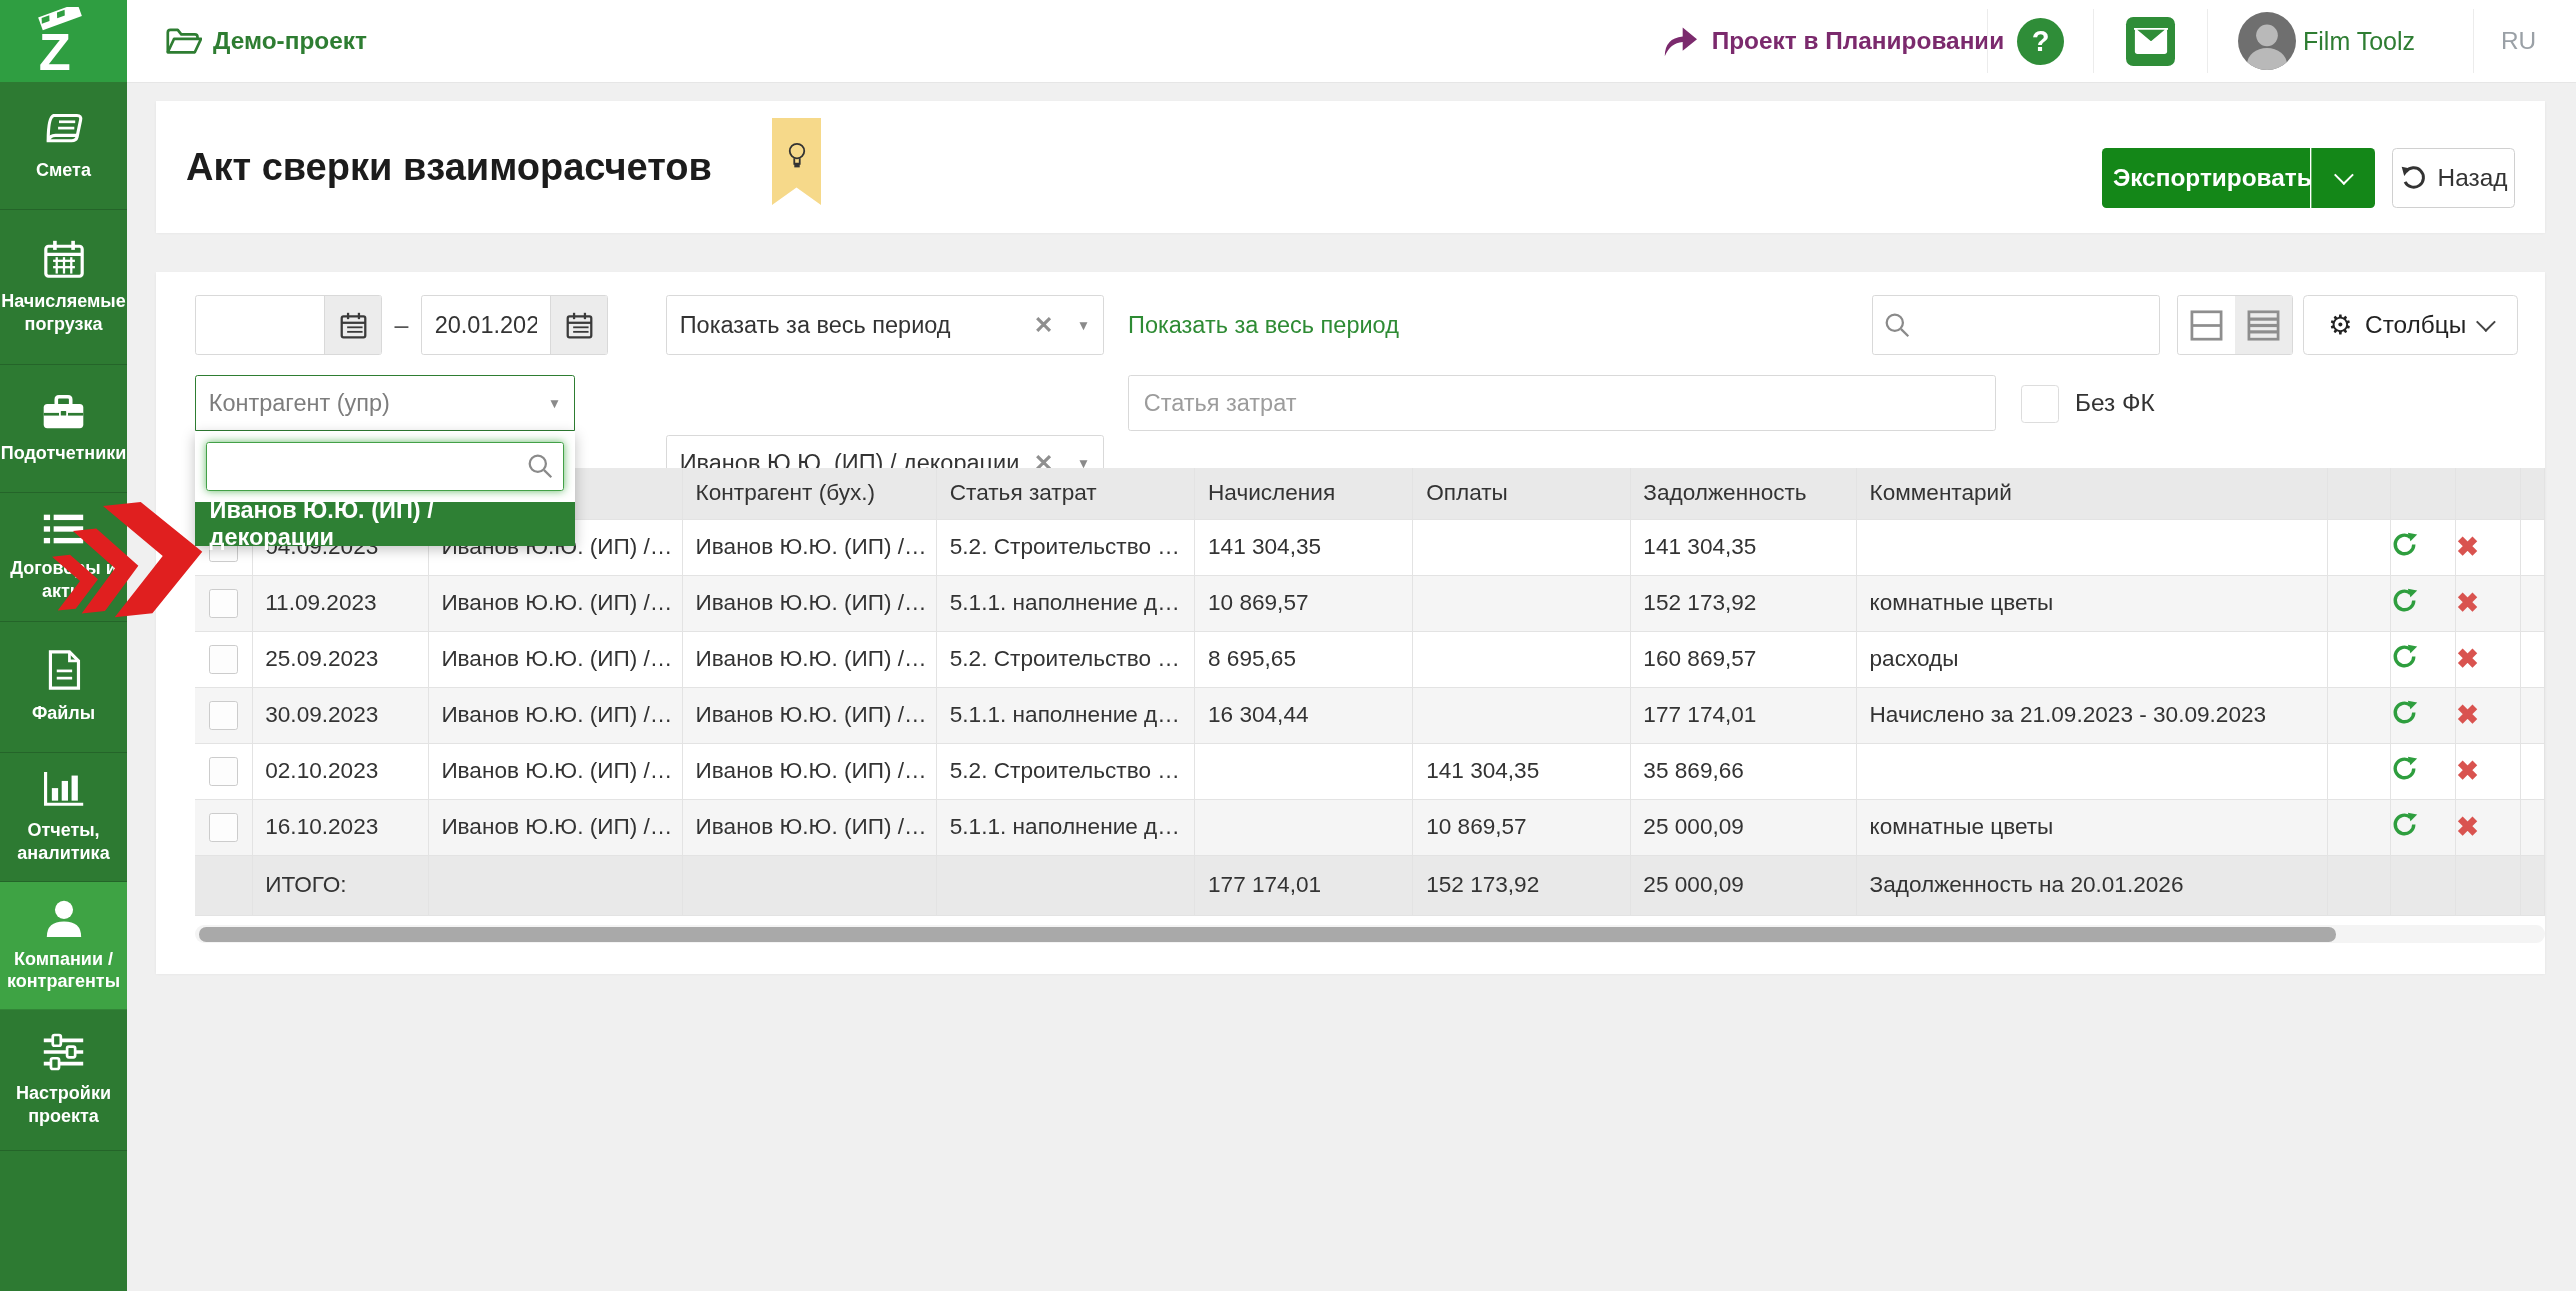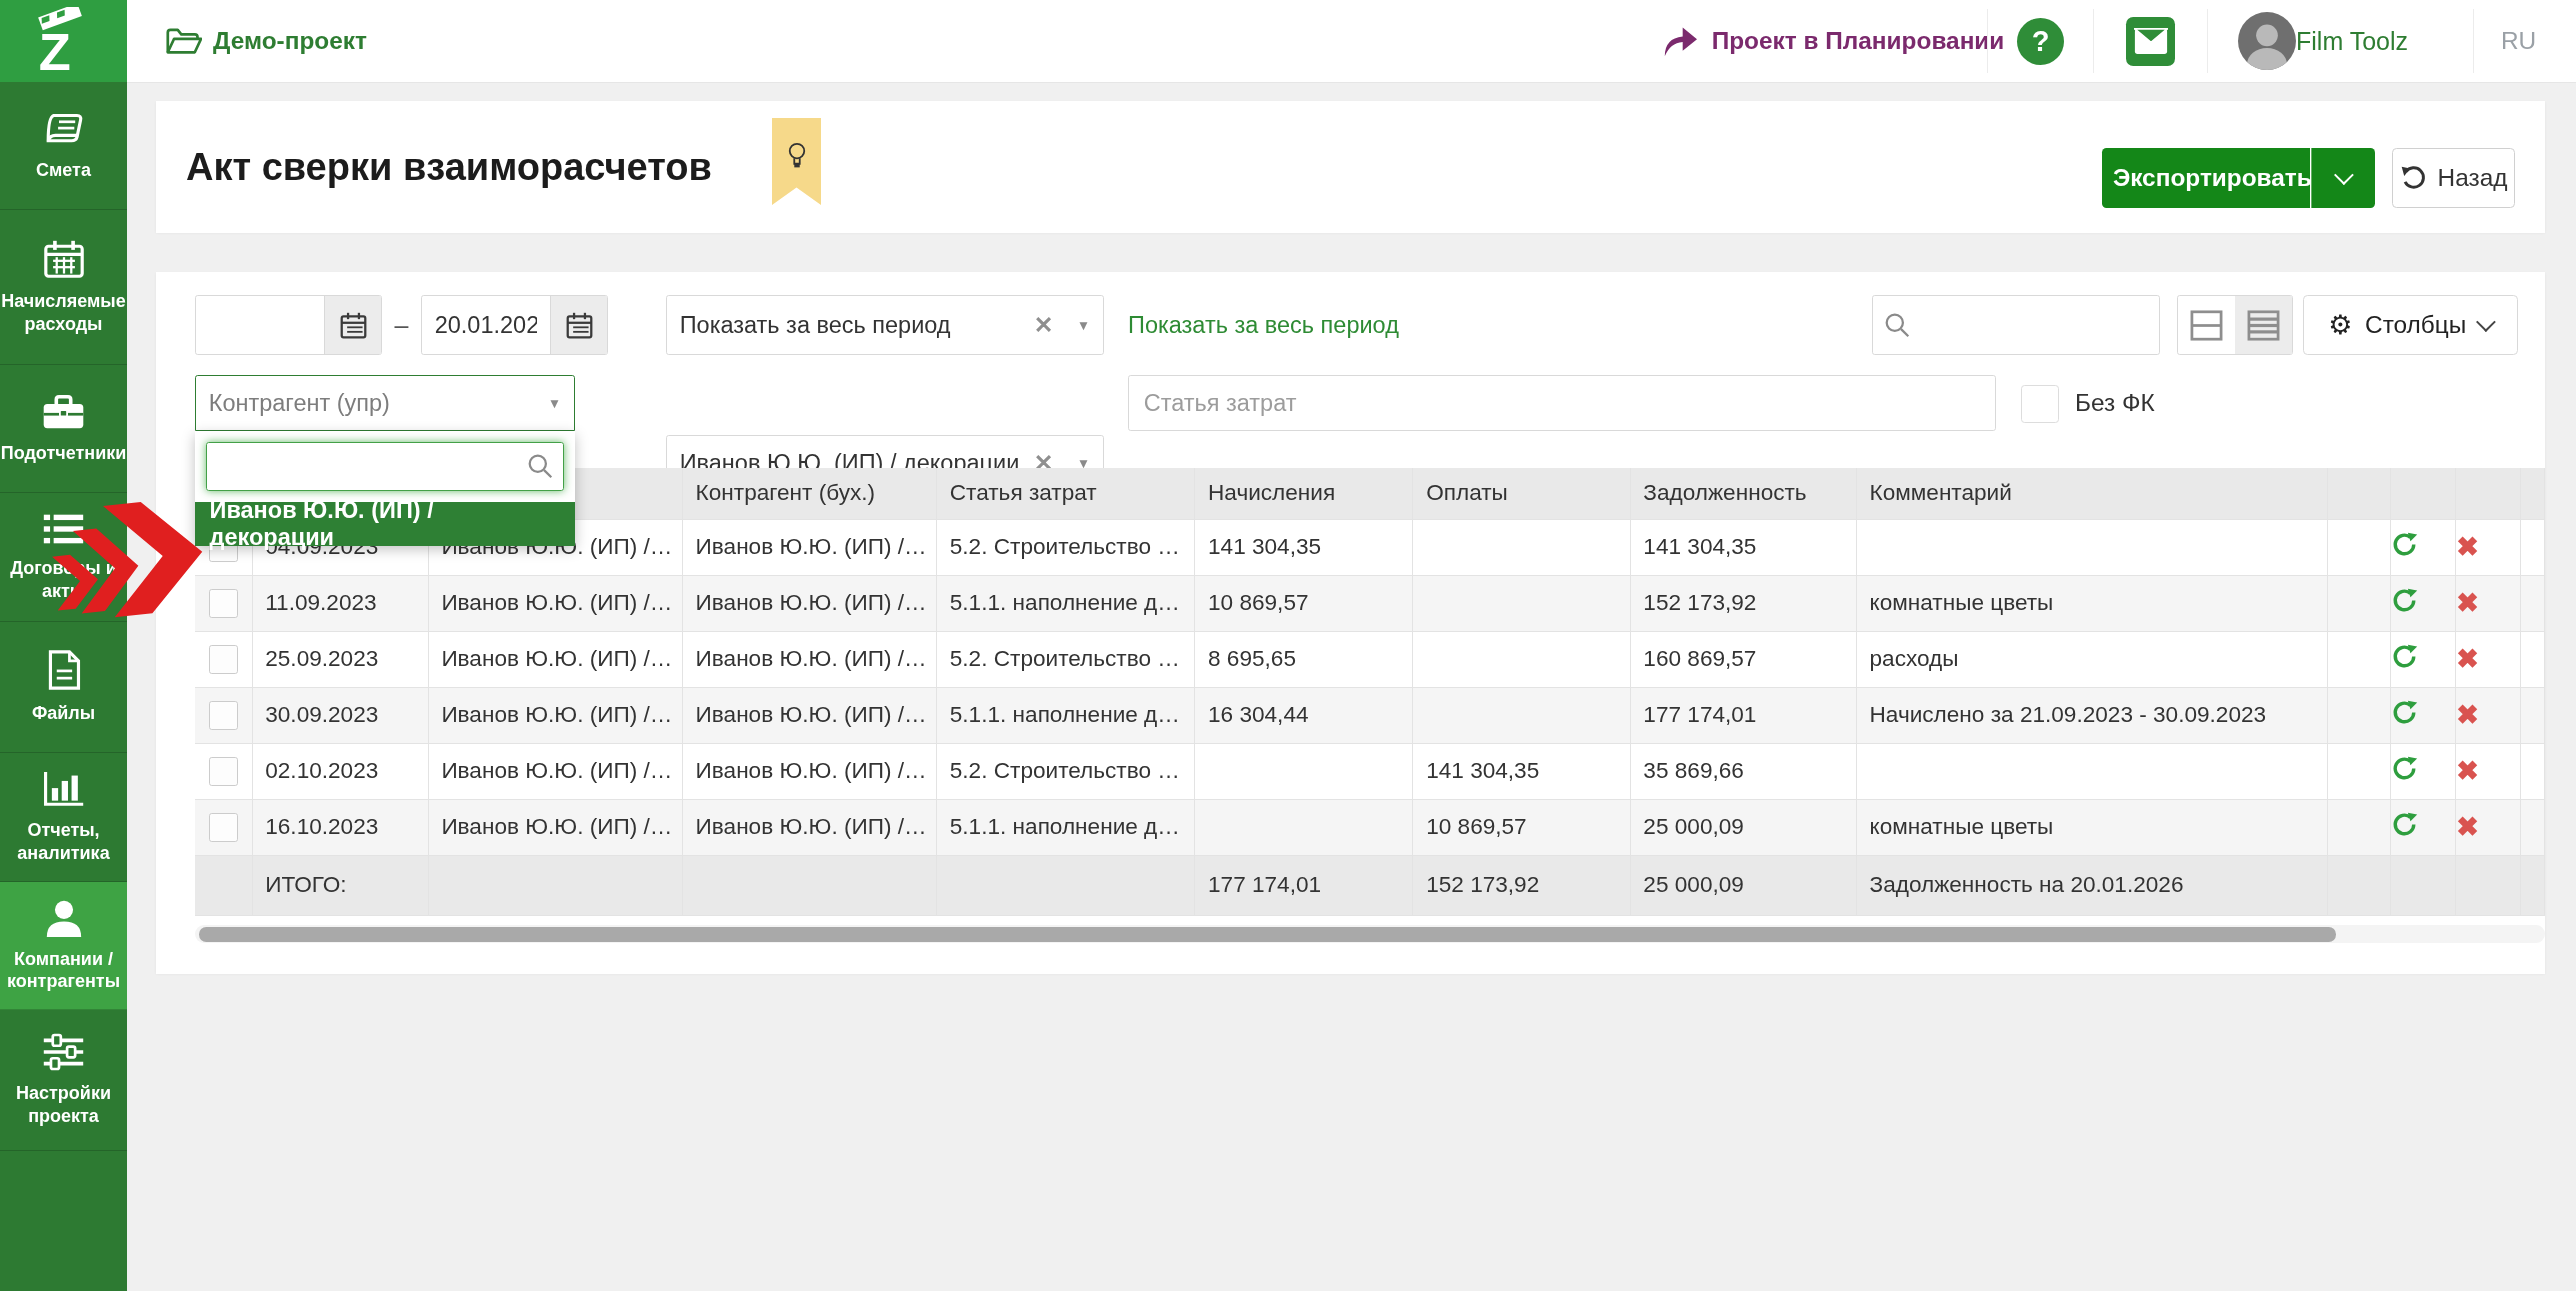--- a/index.html
+++ b/index.html
@@ -160,21 +160,21 @@
 
   <div class="abs tb-right" style="left:2126px">
     <div class="mail-tile">
       <svg width="34" height="27" viewBox="0 0 38 30">
         <rect x="1" y="1" width="36" height="28" rx="3" fill="#fff"></rect>
         <path d="M1 1 L19 16 L37 1 Z" fill="#2f8d38" stroke="#fff" stroke-width="2"></path>
       </svg>
     </div>
   </div>
 
-  <div class="abs tb-right" style="left:2238px;gap:0">
+  <div class="abs tb-right" style="left:2238px;gap:7px">
     <div class="avatar">
       <svg width="58" height="53" viewBox="0 0 64 58">
         <circle cx="32" cy="20" r="12" fill="#b9b9b9"></circle>
         <ellipse cx="32" cy="52" rx="22" ry="18" fill="#b9b9b9"></ellipse>
       </svg>
     </div>
     <span class="username">Film Toolz</span>
   </div>
 
   <div class="abs tb-right" style="left:2501px">
@@ -200,21 +200,21 @@
             <line x1="13" y1="2" x2="13" y2="12" stroke="#fff" stroke-width="4"></line>
             <line x1="33" y1="2" x2="33" y2="12" stroke="#fff" stroke-width="4"></line>
             <line x1="3" y1="17" x2="43" y2="17" stroke="#fff" stroke-width="3.5"></line>
             <line x1="11" y1="24" x2="35" y2="24" stroke="#fff" stroke-width="2.5"></line>
             <line x1="11" y1="31" x2="35" y2="31" stroke="#fff" stroke-width="2.5"></line>
             <line x1="15" y1="20" x2="15" y2="38" stroke="#fff" stroke-width="2.5"></line>
             <line x1="23" y1="20" x2="23" y2="38" stroke="#fff" stroke-width="2.5"></line>
             <line x1="31" y1="20" x2="31" y2="38" stroke="#fff" stroke-width="2.5"></line>
           </svg>
         </span>
-      <span>Начисляемые расходы</span>
+      <span>Начисляемые погрузка</span>
     </div>
       <div class="side-item">
       <span>
           <svg width="45" height="38" viewBox="0 0 50 42">
             <rect x="3" y="12" width="44" height="27" rx="4" fill="#fff"></rect>
             <path d="M17 12 L17 7 Q17 4 20 4 L30 4 Q33 4 33 7 L33 12" fill="none" stroke="#fff" stroke-width="4"></path>
             <rect x="3" y="22" width="44" height="3" fill="#2d7a32"></rect>
             <rect x="21" y="19" width="8" height="7" rx="1.5" fill="#2d7a32" stroke="#fff" stroke-width="2"></rect>
           </svg>
         </span>

